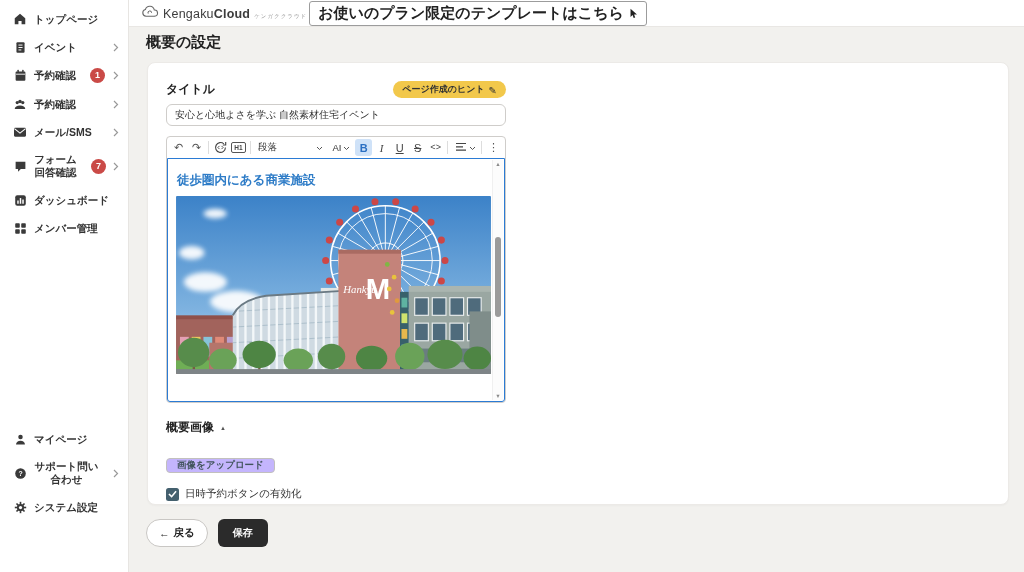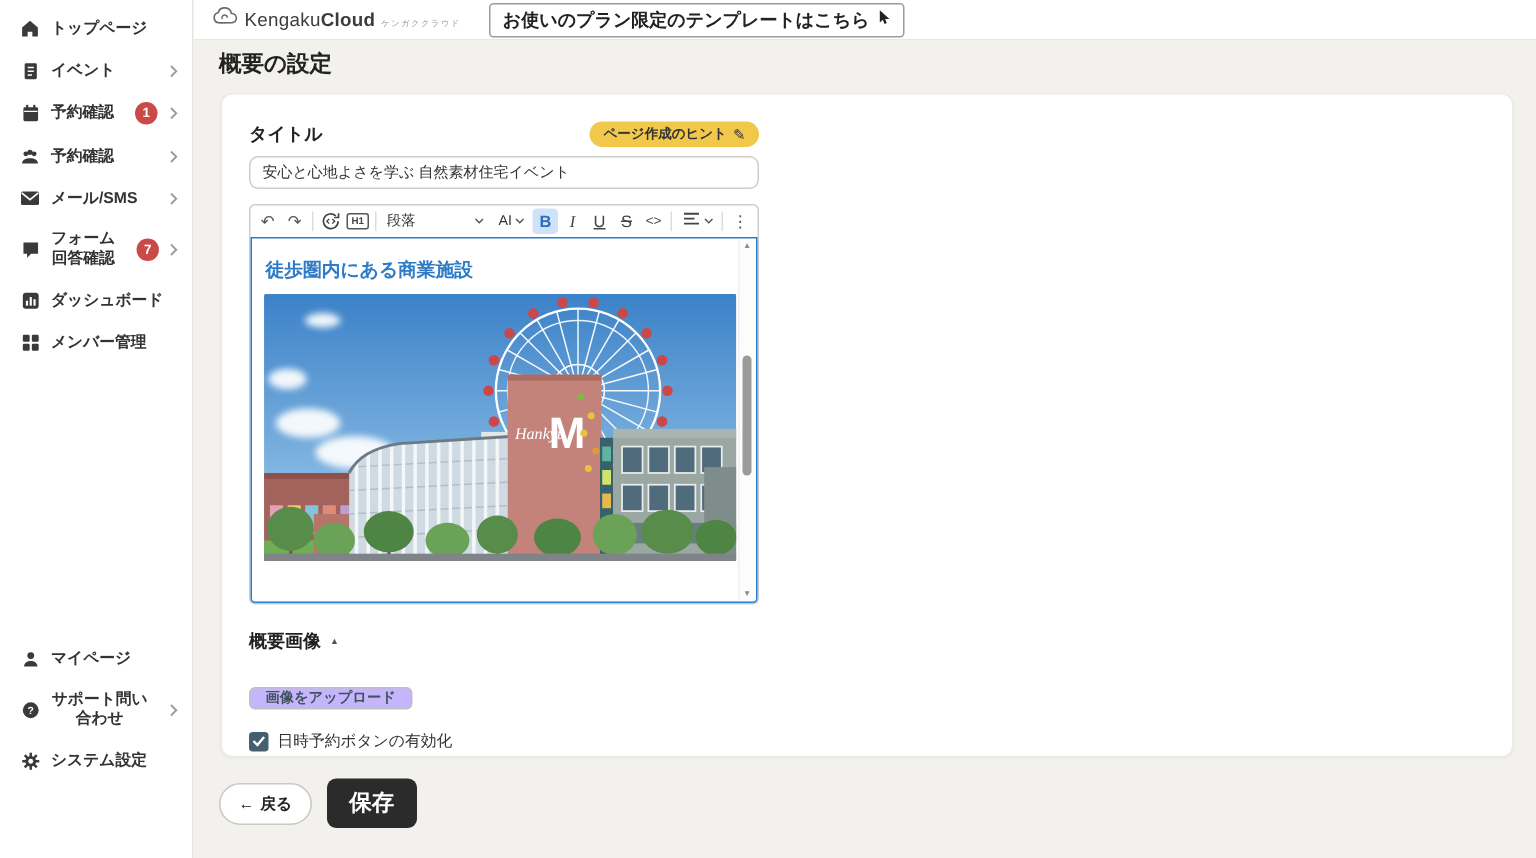--- a/index.html
+++ b/index.html
@@ -15,27 +15,27 @@
   font-size:10.5px;font-weight:700;color:#333;text-align:center;line-height:13px}
 .sitem .icn{width:14px;height:14px;display:flex;align-items:center;justify-content:center;flex:none}
 .sitem .sp{flex:1}
 .badge{min-width:15px;height:15px;padding:0 3px;border-radius:8px;background:#ca4a47;color:#fff;
   font-size:9px;font-weight:700;display:flex;align-items:center;justify-content:center}
 .chev{width:7px;display:flex;align-items:center;justify-content:center}
 .side-bottom{position:absolute;top:425px;left:0;right:0}
 
 
 .topbar{position:absolute;left:129px;right:0;top:0;height:27px;background:#fff;
-  border-bottom:1px solid #e9e7e4;display:flex;align-items:center;padding:0 12px;gap:19px;z-index:5}
+  border-bottom:1px solid #e9e7e4;display:flex;align-items:center;padding:0 12px;gap:2px;z-index:5}
 .brand{display:flex;align-items:baseline;gap:4px}
 .bname{font-size:12.5px;color:#3c3c3c;letter-spacing:.2px}
 .bname b{font-weight:700}
 .bsub{font-size:5.5px;color:#9a9a9a;letter-spacing:1px}
 .tpl-btn{display:flex;align-items:center;gap:5px;border:1px solid #9c9c9c;border-radius:3px;
-  padding:2px 8px;font-size:12px;font-weight:700;color:#222;background:#fff}
+  padding:2px 8px;font-size:15px;font-weight:700;color:#222;background:#fff}
 
 
 .ptitle{position:absolute;left:146px;top:33px;font-size:15px;font-weight:700;color:#222}
 .card{position:absolute;left:147px;top:62px;width:862px;height:443px;background:#fff;
   border:1px solid #eceae7;border-radius:8px;padding:17px 18px;box-shadow:0 1px 2px rgba(0,0,0,.03)}
 .col{width:340px}
 .lblrow{display:flex;align-items:flex-end;justify-content:space-between;height:18px}
 .flabel{font-size:12px;font-weight:700;color:#222}
 .hint{display:flex;align-items:flex-end;gap:4px;background:#f2c84b;border-radius:10px;
   padding:2px 9px;font-size:9px;font-weight:700;color:#333}
@@ -76,21 +76,21 @@
   padding:0 10px;font-size:9.5px;font-weight:700;color:#41545c}
 .cbrow{display:flex;align-items:center;gap:6px;margin-top:14px}
 .cb{width:13px;height:13px;border-radius:2.5px;background:#44606e;display:flex;
   align-items:center;justify-content:center;flex:none}
 .cblbl{font-size:10.5px;color:#333}
 
 
 .fbtns{position:absolute;left:146px;top:519px;display:flex;gap:10px;align-items:center}
 .backb{display:flex;align-items:center;gap:4px;background:#fff;border:1px solid #c9c7c4;
   border-radius:15px;padding:6px 12px;font-size:10.5px;font-weight:700;color:#222}
-.saveb{background:#2b2b2b;color:#fff;border-radius:6px;padding:7px 15px;font-size:15px;font-weight:700}
+.saveb{background:#2b2b2b;color:#fff;border-radius:6px;padding:7px 15px;font-size:10px;font-weight:700}
 </style>
 </head>
 <body>
 
 <aside class="sidebar">
   <nav class="snav">
     <button class="sitem">
       <span class="icn">
           <svg width="14" height="14" viewBox="0 0 16 16">
             <path d="M2 7.2 8 2l6 5.2V14h-4.2v-3.6H6.2V14H2z" fill="#3a3a3a"></path>

